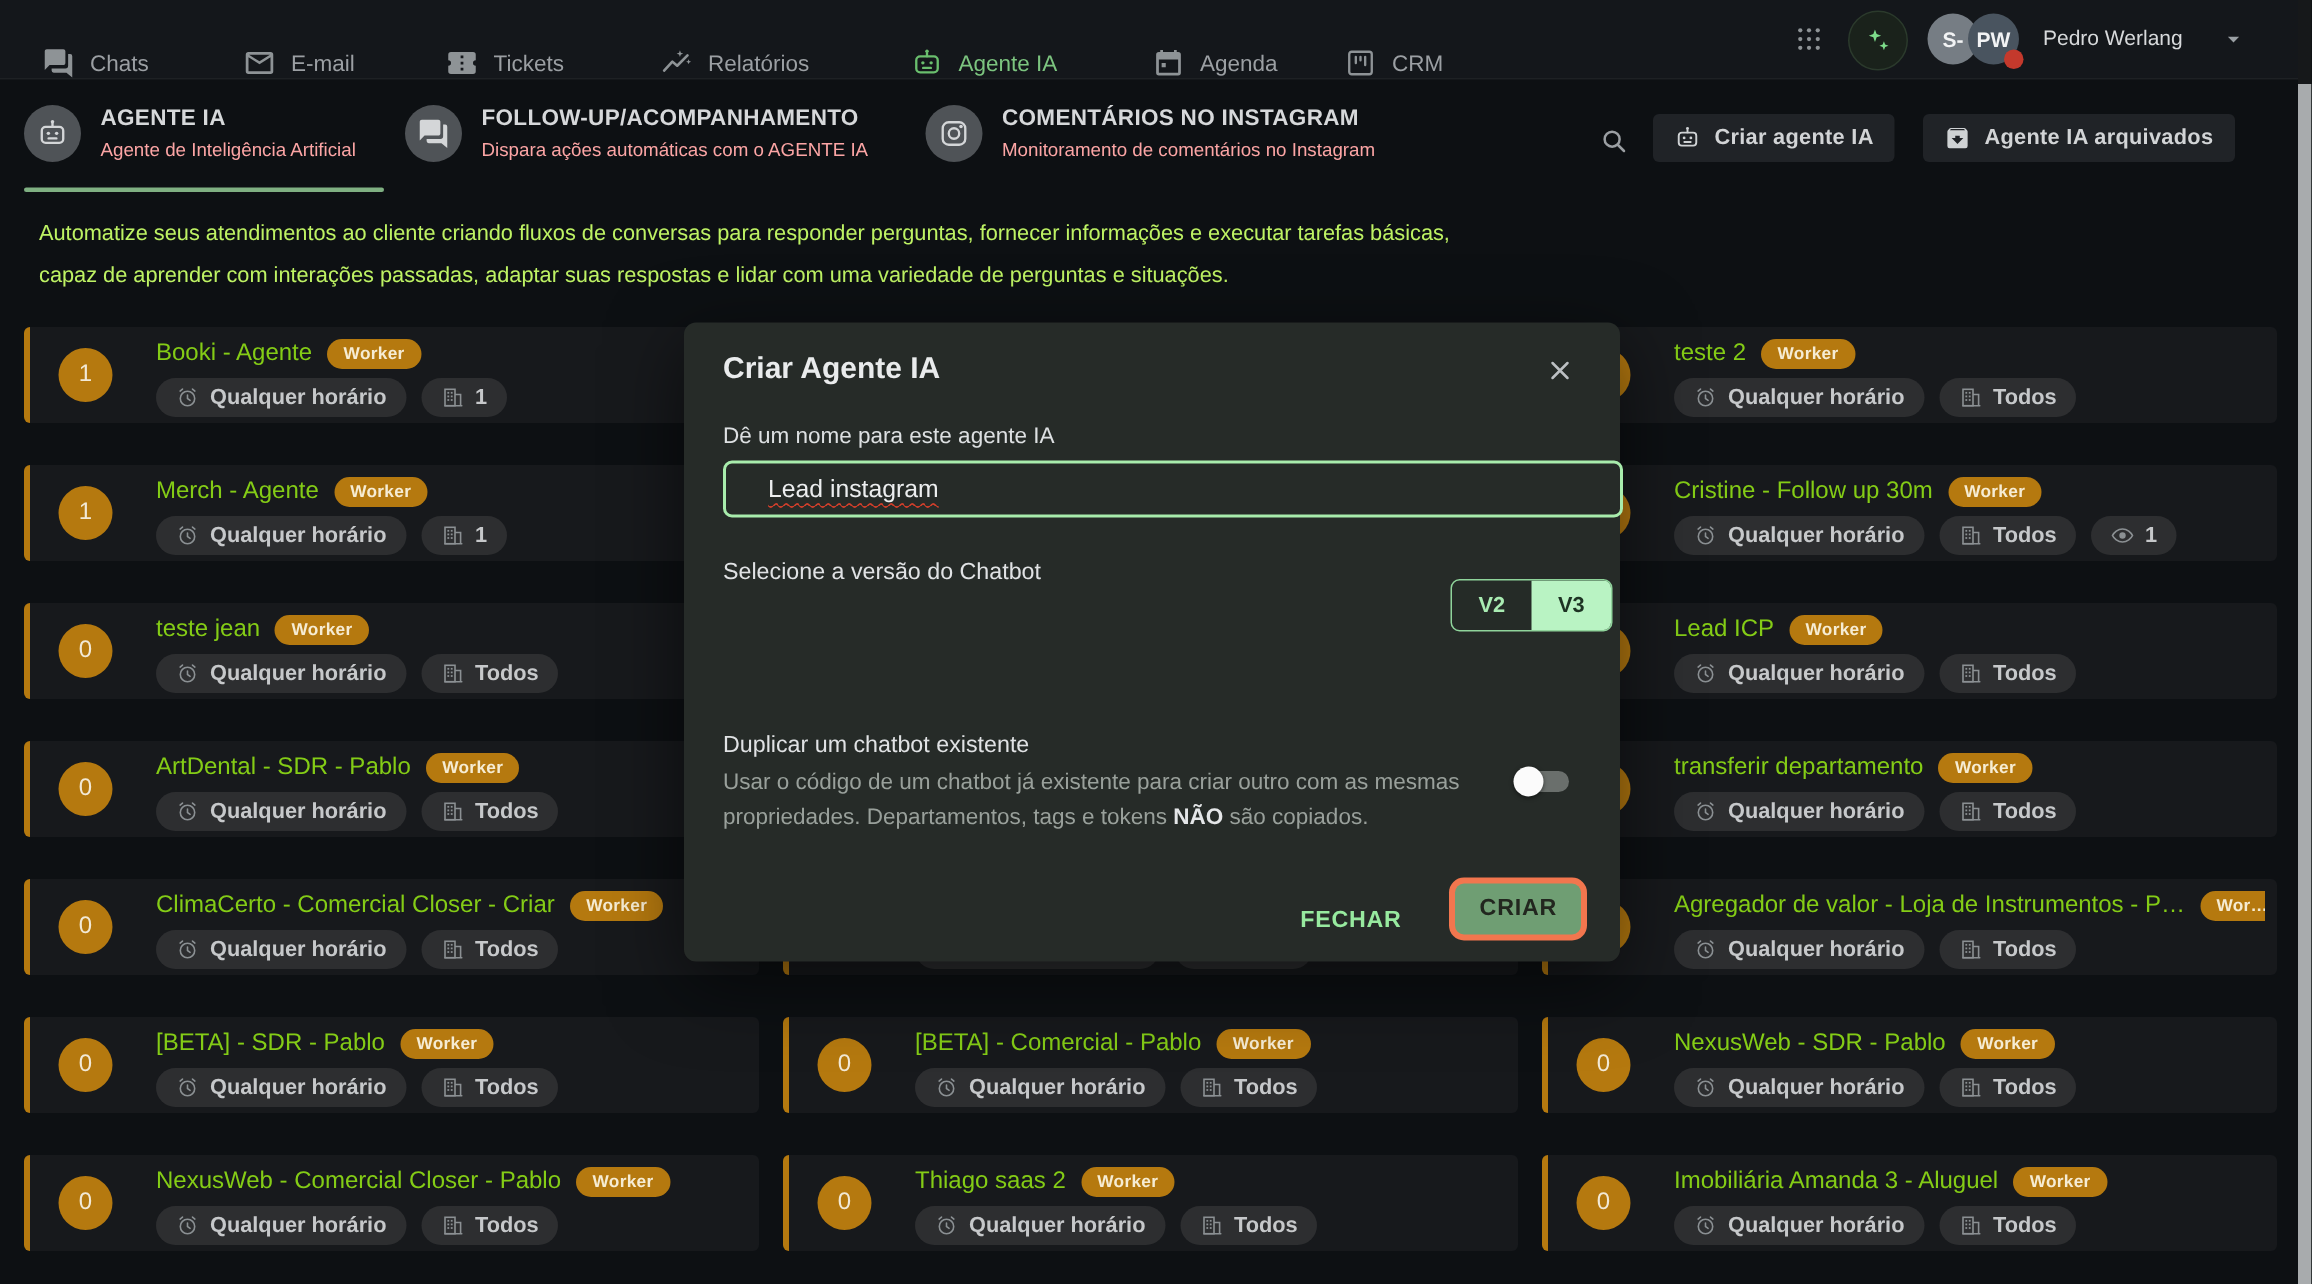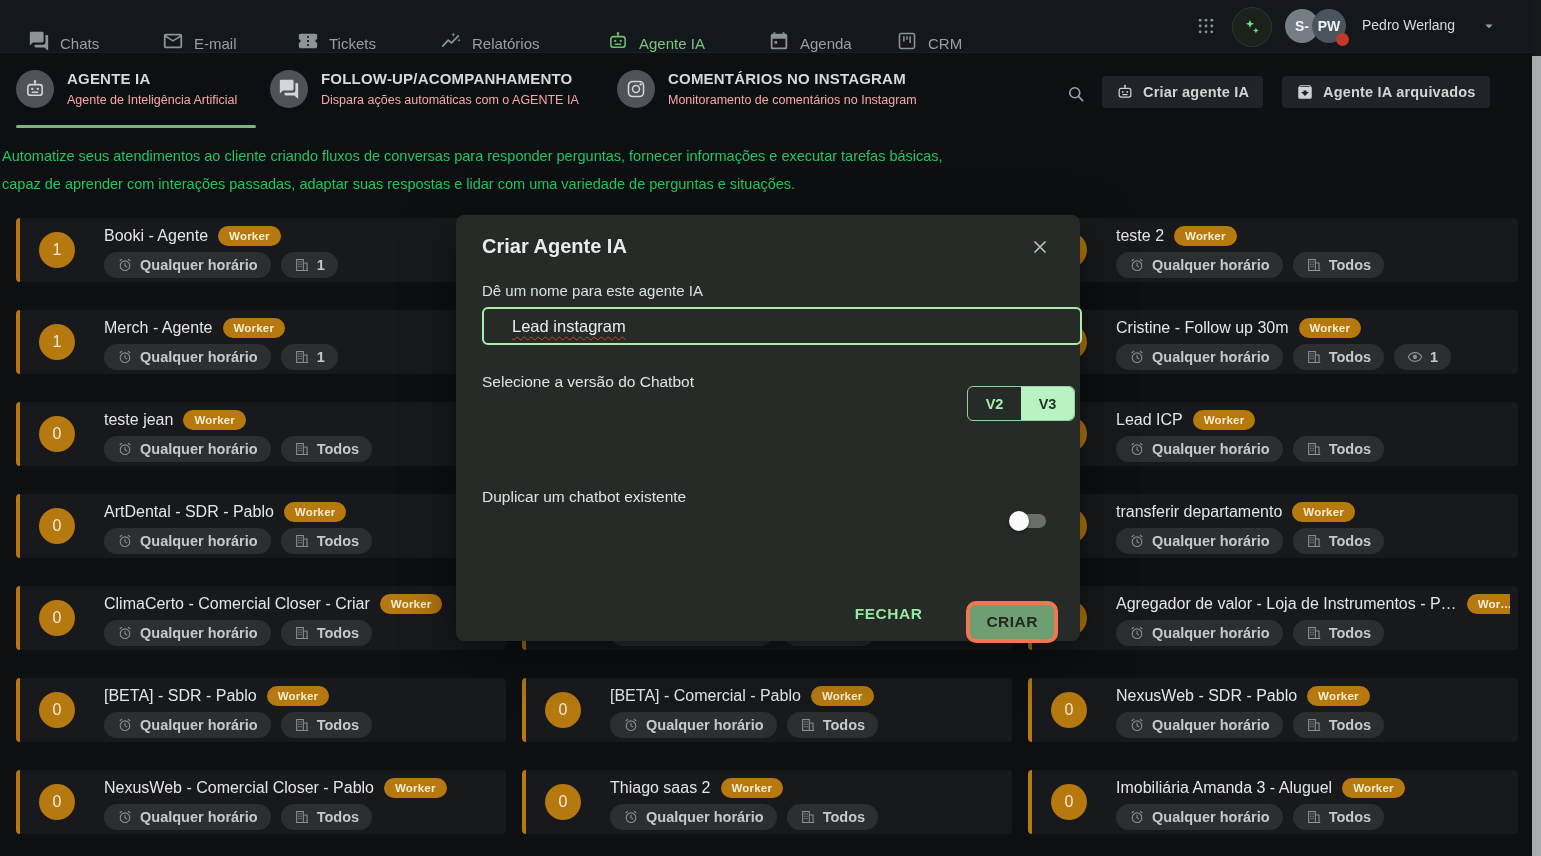--- a/index.html
+++ b/index.html
@@ -7,21 +7,21 @@
        overflow:hidden;position:relative;-webkit-font-smoothing:antialiased}
   .abs{position:absolute}
   .ic{display:inline-block;flex:none}
   .ic svg{display:block;width:100%;height:100%}
   .ic16{width:16px;height:16px}.ic18{width:18px;height:18px}.ic20{width:20px;height:20px}
   .ic22{width:22px;height:22px}
 
   
   #topnav{position:absolute;left:0;top:0;width:1541px;height:52px;background:#14171b;
           border-bottom:1px solid rgba(255,255,255,.045);z-index:3}
-  .nav-item{position:absolute;top:0;height:52px;display:flex;align-items:flex-end;gap:10px;cursor:pointer}
+  .nav-item{position:absolute;top:16px;height:52px;display:flex;align-items:center;gap:10px;cursor:pointer}
   .nav-item .ic{color:#8e9396}
   .nav-label{font-size:15px;color:#9b9fa3}
   .nav-item.active .ic{color:#6abf6e}
   .nav-item.active .nav-label{color:#7cc47f}
   .round-btn{position:absolute;width:38px;height:38px;border-radius:50%;display:flex;
              align-items:center;justify-content:center}
   .avatar{position:absolute;width:34px;height:34px;border-radius:50%;display:flex;align-items:center;
           justify-content:center;font-size:14px;font-weight:bold;color:#f2f3f4}
 
   
@@ -29,31 +29,31 @@
   .tab-circle{width:38px;height:38px;border-radius:50%;background:#4f5357;display:flex;
               align-items:center;justify-content:center;color:#d4d6d8;flex:none}
   .tab-title{font-size:15px;font-weight:bold;color:#d6d8da;letter-spacing:.2px}
   .tab-sub{font-size:12.5px;color:#fca5a5;margin-top:6px}
   #tab-underline{position:absolute;left:16px;top:125px;width:240px;height:3px;background:#7fb082;border-radius:2px}
   .hdr-btn{position:absolute;top:76px;height:32px;background:#202327;border-radius:4px;display:flex;
            align-items:center;gap:9px;padding:0 14px;color:#d2d4d6;font-weight:bold;font-size:14.5px;
            letter-spacing:.2px;cursor:pointer}
   .hdr-btn .ic{color:#cfd2d4}
 
-  .intro-line{position:absolute;left:2px;font-size:14.5px;color:#22c55e;white-space:nowrap}
+  .intro-line{position:absolute;left:26px;font-size:14.5px;color:#bef264;white-space:nowrap}
 
   
   .col{position:absolute;top:218px;width:490px}
   .card{position:relative;height:64px;margin-bottom:28px;background:#17191c;border-left:4px solid #b5790f;
         border-radius:4px;cursor:pointer}
   .count-badge{position:absolute;left:19px;top:14px;width:36px;height:36px;border-radius:50%;
                background:#b5790f;color:#f2e9d6;font-size:16px;display:flex;align-items:center;justify-content:center}
   .card-main{position:absolute;left:84px;top:7px;right:8px}
   .title-row{display:flex;align-items:center;gap:10px;height:22px;white-space:nowrap;overflow:hidden}
-  .card-title{font-size:16px;color:#e5e5e5}
+  .card-title{font-size:16px;color:#84cc16}
   .worker-pill{background:#b5790f;color:#f6ecd3;font-size:11.5px;font-weight:bold;letter-spacing:.2px;
                height:20px;line-height:20px;padding:0 11px;border-radius:10px;flex:none}
   .chip-row{display:flex;gap:10px;margin-top:5px}
   .chip{height:26px;background:#2d2e30;border-radius:13px;display:inline-flex;align-items:center;gap:7px;
         padding:0 13px;font-size:14.5px;font-weight:bold;color:#c6c8ca}
   .chip .ic{color:#8b9093}
   .chip.blank-a{width:137px}.chip.blank-b{width:66px}
 
   
   #modal{position:absolute;left:456px;top:215px;width:624px;height:426px;background:#262b28;border-radius:8px;
@@ -69,21 +69,21 @@
   .m-sec-desc b{color:#e4e6e8}
   #version-group{position:absolute;left:511px;top:171px;width:106px;height:33px;border:1.5px solid #8fd49b;
                  border-radius:6px;display:flex;overflow:hidden;background:#22272417}
   #version-group .vbtn{flex:1;display:flex;align-items:center;justify-content:center;font-size:14.5px;
                        font-weight:bold;cursor:pointer}
   .vbtn.v2{color:#a9ecb2}
   .vbtn.v3{background:#b9f3c3;color:#1d3323}
   .switch{position:absolute;left:556px;top:299px;width:34px;height:14px;border-radius:7px;background:#6a6f6c;cursor:pointer}
   .switch .knob{position:absolute;left:-3px;top:-3px;width:20px;height:20px;border-radius:50%;background:#fbfbfb;
                 box-shadow:0 1px 3px rgba(0,0,0,.5)}
-  .m-actions{position:absolute;right:26px;bottom:2px;display:flex;align-items:flex-start;gap:48px}
+  .m-actions{position:absolute;right:26px;bottom:18px;display:flex;align-items:flex-end;gap:36px}
   .btn-fechar{font-size:15.5px;font-weight:bold;letter-spacing:.5px;color:#97ea9f;cursor:pointer}
   .btn-criar{height:34px;padding:0 16px;background:#6f9e73;border-radius:6px;display:flex;align-items:center;
              font-size:15.5px;font-weight:bold;letter-spacing:.5px;color:#22271f;cursor:pointer;
              box-shadow:0 0 0 4px #f2764e}
 
   
   #scrollbar{position:absolute;right:0;top:0;width:9px;height:856px;background:#16181a;z-index:20}
   #scroll-thumb{position:absolute;right:0;top:56px;width:9px;height:800px;background:#a8abad}
 </style>
 </head>
@@ -1047,20 +1047,21 @@
     <span>Lead instagram</span>
   </div>
 
   <div class="m-sec-title" style="top:158px">Selecione a versão do Chatbot</div>
   <div id="version-group">
     <div class="vbtn v2">V2</div>
     <div class="vbtn v3">V3</div>
   </div>
 
   <div class="m-sec-title" style="top:273px">Duplicar um chatbot existente</div>
+  <div class="m-sec-desc" style="top:296px;width:520px"><span>Usar o código de um chatbot já existente para criar outro com as mesmas propriedades. Departamentos, tags e tokens </span><b>NÃO</b><span> são copiados.</span></div>
   <div class="switch">
       <span class="knob"></span>
     </div>
 
   <div class="m-actions">
     <div class="btn-fechar">FECHAR</div>
     <div class="btn-criar">CRIAR</div>
   </div>
 </div>
 

